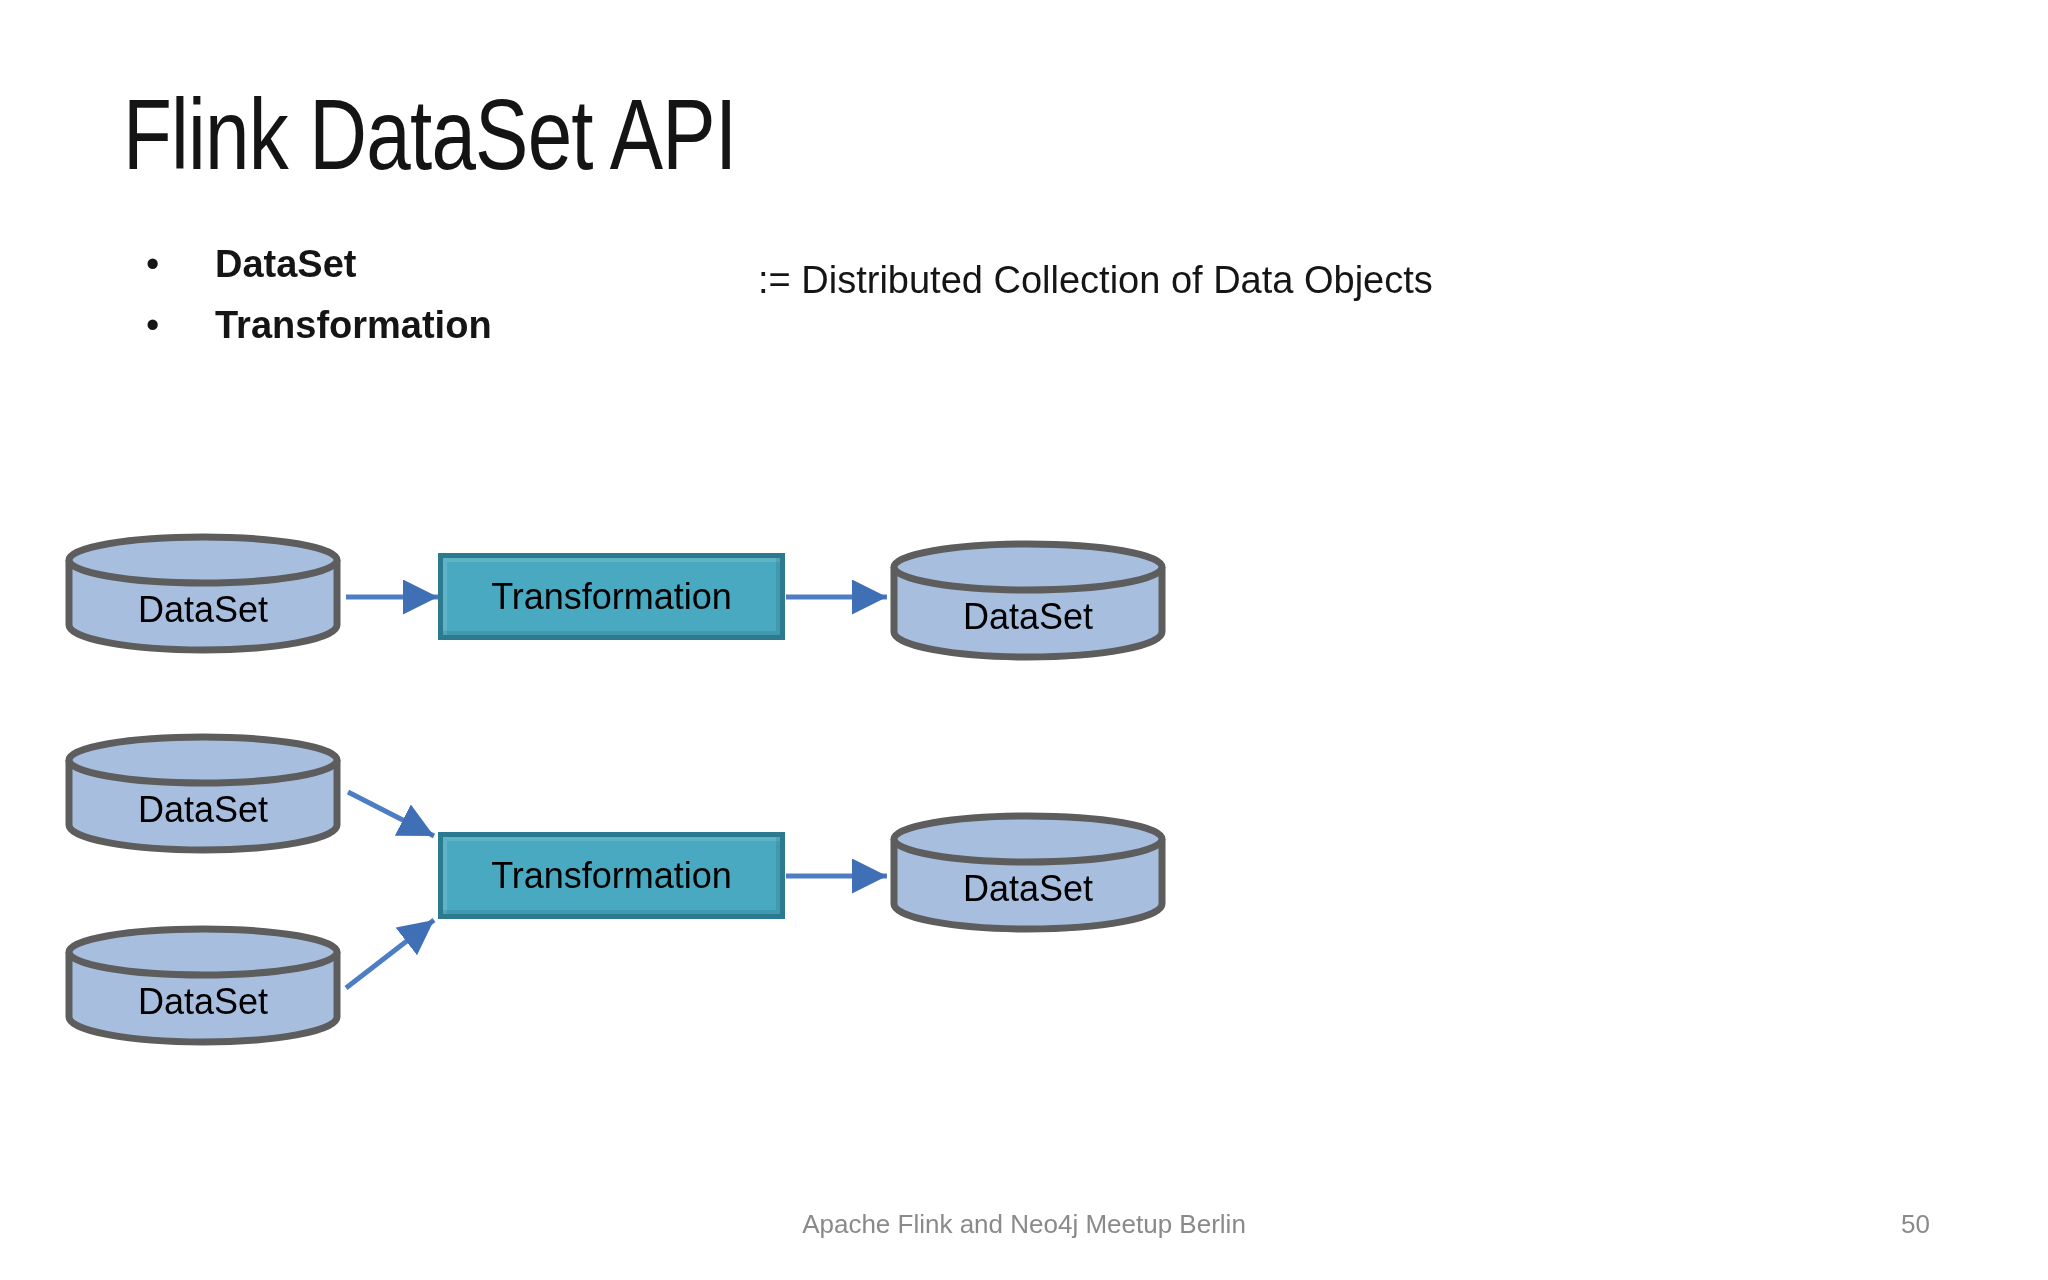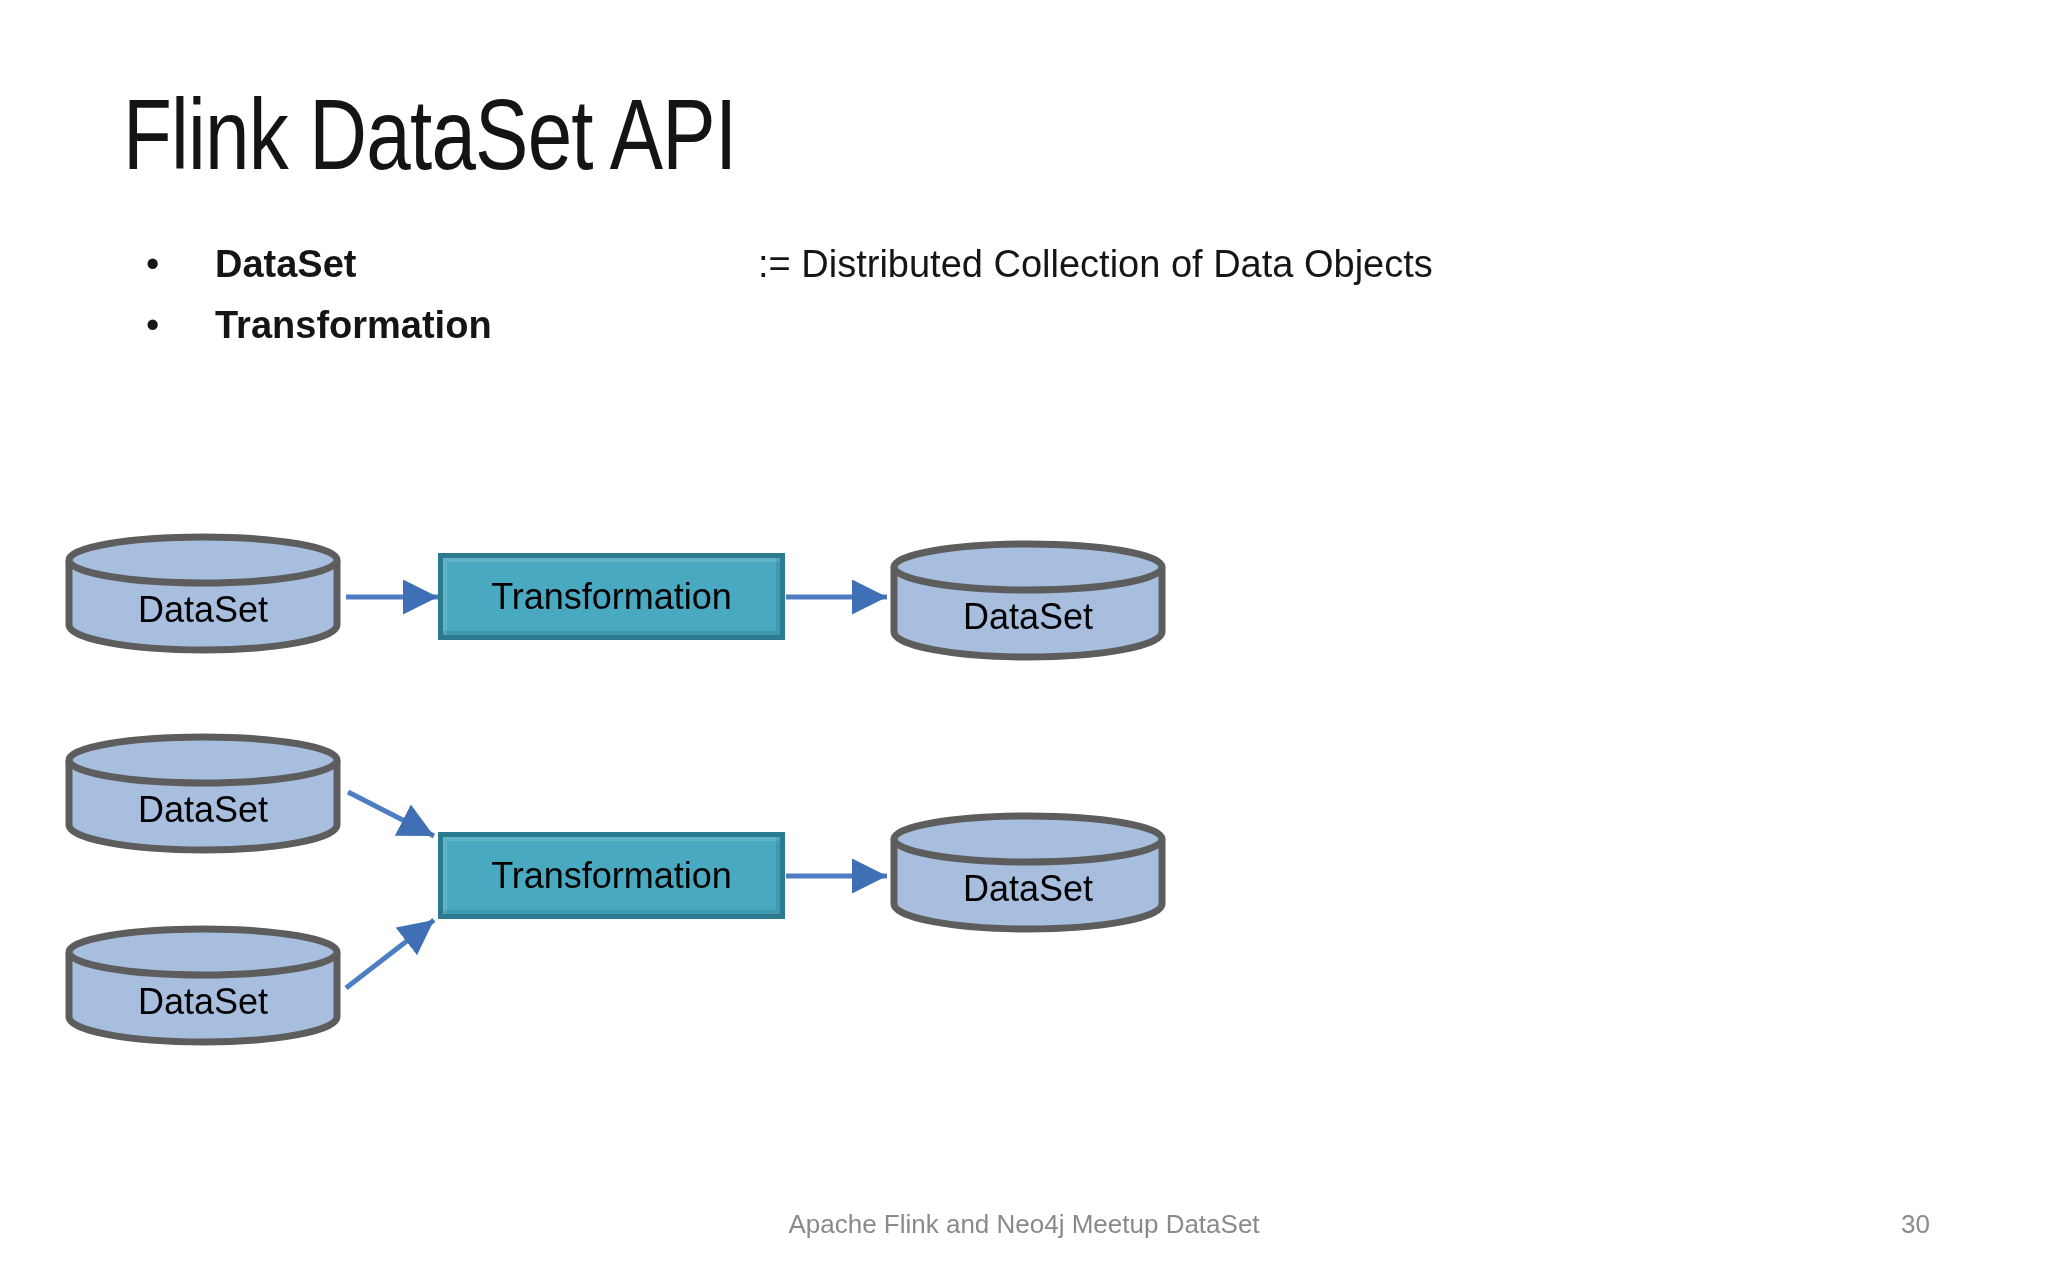--- a/index.html
+++ b/index.html
@@ -23,21 +23,21 @@
     transform-origin:0 50%;
     white-space:nowrap;
     color:#141414;
   }
   .bullets{position:absolute;left:0;top:0;width:100%;margin:0;padding:0;list-style:none;}
   .bullet{position:absolute;left:0;width:100%;height:48px;}
   .bullet.b0{top:240px;}
   .bullet.b1{top:301px;}
   .bullet .dot{position:absolute;left:146px;top:0;font-size:38px;line-height:48px;}
   .bullet .term{position:absolute;left:215px;top:0;font-size:38px;line-height:48px;font-weight:700;white-space:nowrap;}
-  .bullet .def{position:absolute;left:758px;top:0;font-size:38px;line-height:48px;font-weight:400;white-space:nowrap;}
+  .bullet .def{position:absolute;left:758px;top:16px;font-size:38px;line-height:48px;font-weight:400;white-space:nowrap;}
   .diagram{position:absolute;left:0;top:0;width:100%;height:100%;}
   .cyl{position:absolute;width:282px;height:124px;}
   .cyl svg{position:absolute;left:0;top:0;display:block;}
   .cyl .lbl{
     position:absolute;left:0;right:0;top:56px;
     text-align:center;
     font-size:36px;line-height:42px;
     color:#000;
     white-space:nowrap;
   }
@@ -179,17 +179,17 @@
       <svg width="282" height="124" viewBox="0 0 282 124">
         <path d="M7,27 L7,92 A134,25 0 0 0 275,92 L275,27" fill="#a8bedf" stroke="#5d5d5d" stroke-width="7"></path>
         <ellipse cx="141" cy="27" rx="134" ry="23" fill="#a8bedf" stroke="#5d5d5d" stroke-width="7"></ellipse>
       </svg>
       <span class="lbl">DataSet</span>
     </div>
 
   </div>
 
   <div class="footer">
-    <div class="ftext">Apache Flink and Neo4j Meetup DataSet</div>
-    <div class="fpage">30</div>
+    <div class="ftext">Apache Flink and Neo4j Meetup Berlin</div>
+    <div class="fpage">50</div>
   </div>
 
 </div>
 
 </body></html>

